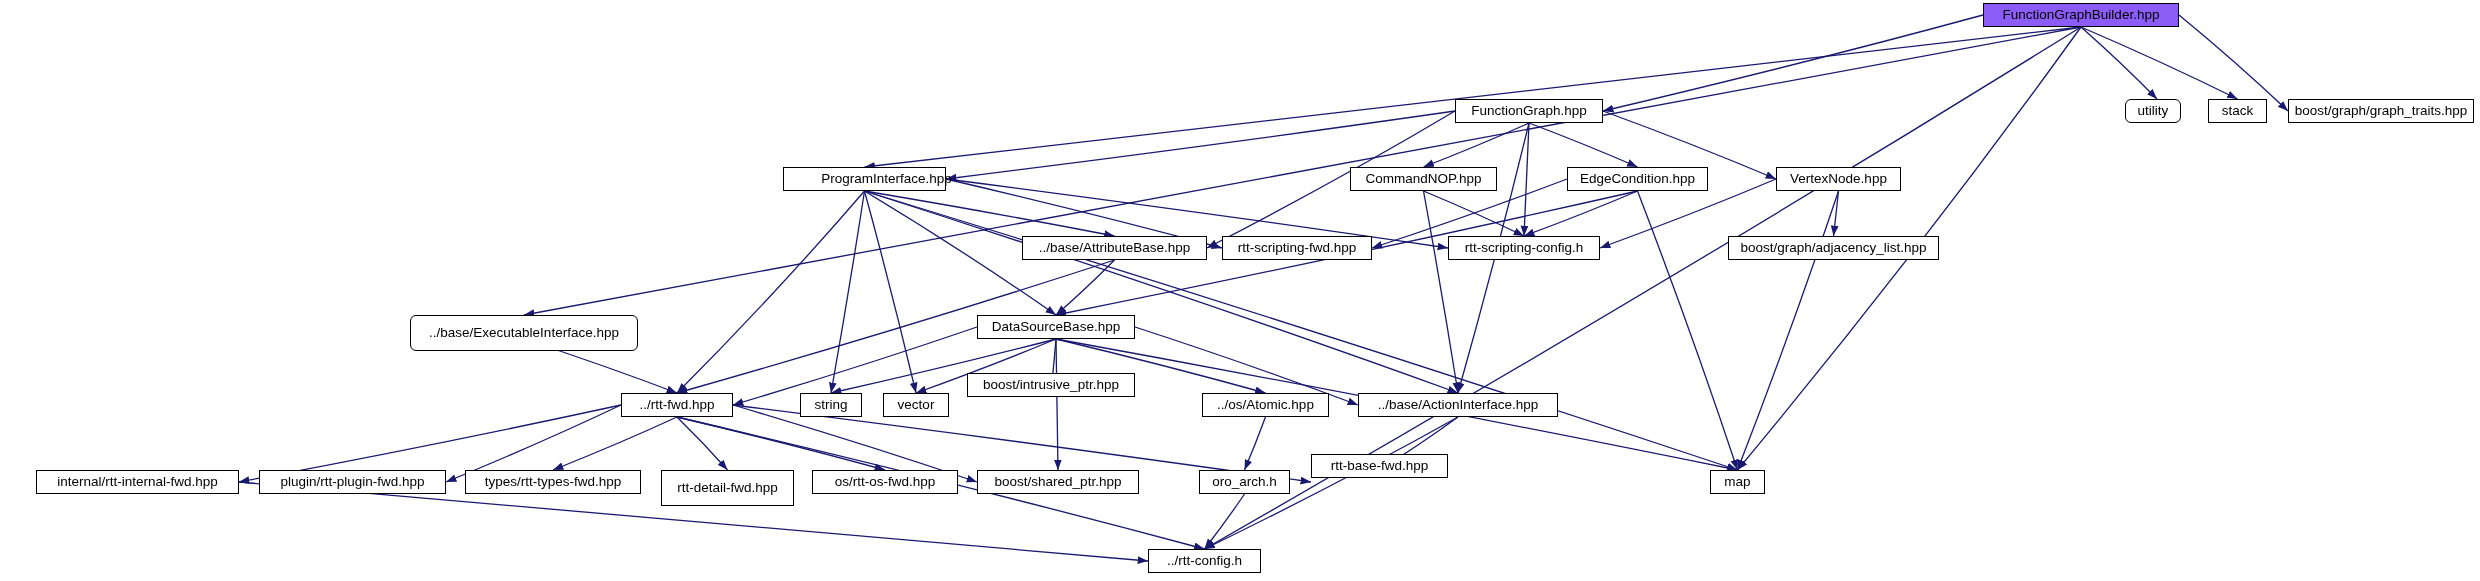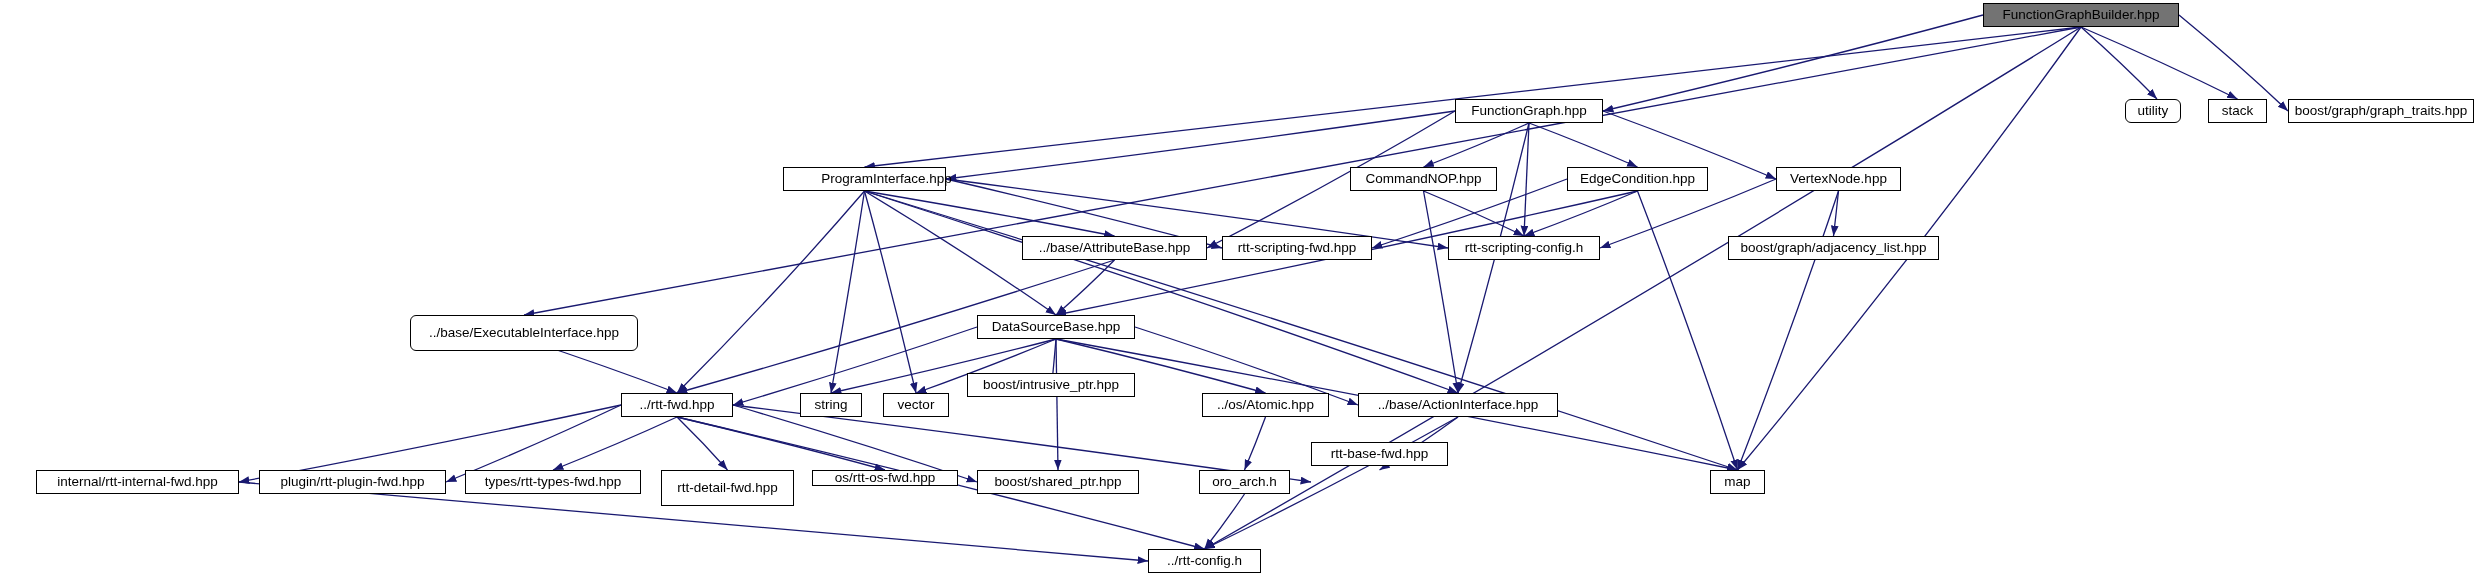--- a/index.html
+++ b/index.html
@@ -31,21 +31,21 @@
     color: #000000;
     font-size: 13.5px;
     line-height: 1;
     display: flex;
     align-items: center;
     justify-content: center;
     white-space: nowrap;
     letter-spacing: 0px;
   }
   .node.root {
-    background: #737373;
+    background: #8b5cf6;
     border-color: #000000;
   }
 </style>
 </head>
 <body>
 
 <div id="graph-root">
   <svg id="edge-layer" viewBox="0 0 2480 581">
     <defs>
       <marker id="arrow" markerWidth="9" markerHeight="9" refX="8" refY="3" orient="auto" markerUnits="strokeWidth">
@@ -180,30 +180,30 @@
     </div>
     <div class="node" style="left: 259px; top: 470px; width: 187px; height: 24px;">
       <span>plugin/rtt-plugin-fwd.hpp</span>
     </div>
     <div class="node" style="left: 465px; top: 470px; width: 176px; height: 24px;">
       <span>types/rtt-types-fwd.hpp</span>
     </div>
     <div class="node" style="left: 661px; top: 470px; width: 133px; height: 36px;">
       <span>rtt-detail-fwd.hpp</span>
     </div>
-    <div class="node" style="left: 812px; top: 470px; width: 146px; height: 16px;">
+    <div class="node" style="left: 812px; top: 470px; width: 146px; height: 24px;">
       <span>os/rtt-os-fwd.hpp</span>
     </div>
     <div class="node" style="left: 977px; top: 470px; width: 162px; height: 24px;">
       <span>boost/shared_ptr.hpp</span>
     </div>
     <div class="node" style="left: 1199px; top: 470px; width: 91px; height: 24px;">
       <span>oro_arch.h</span>
     </div>
-    <div class="node" style="left: 1311px; top: 442px; width: 137px; height: 24px;">
+    <div class="node" style="left: 1311px; top: 454px; width: 137px; height: 24px;">
       <span>rtt-base-fwd.hpp</span>
     </div>
     <div class="node" style="left: 1710px; top: 470px; width: 55px; height: 24px;">
       <span>map</span>
     </div>
     <div class="node" style="left: 1148px; top: 549px; width: 113px; height: 24px;">
       <span>../rtt-config.h</span>
     </div>
   </div>
 

